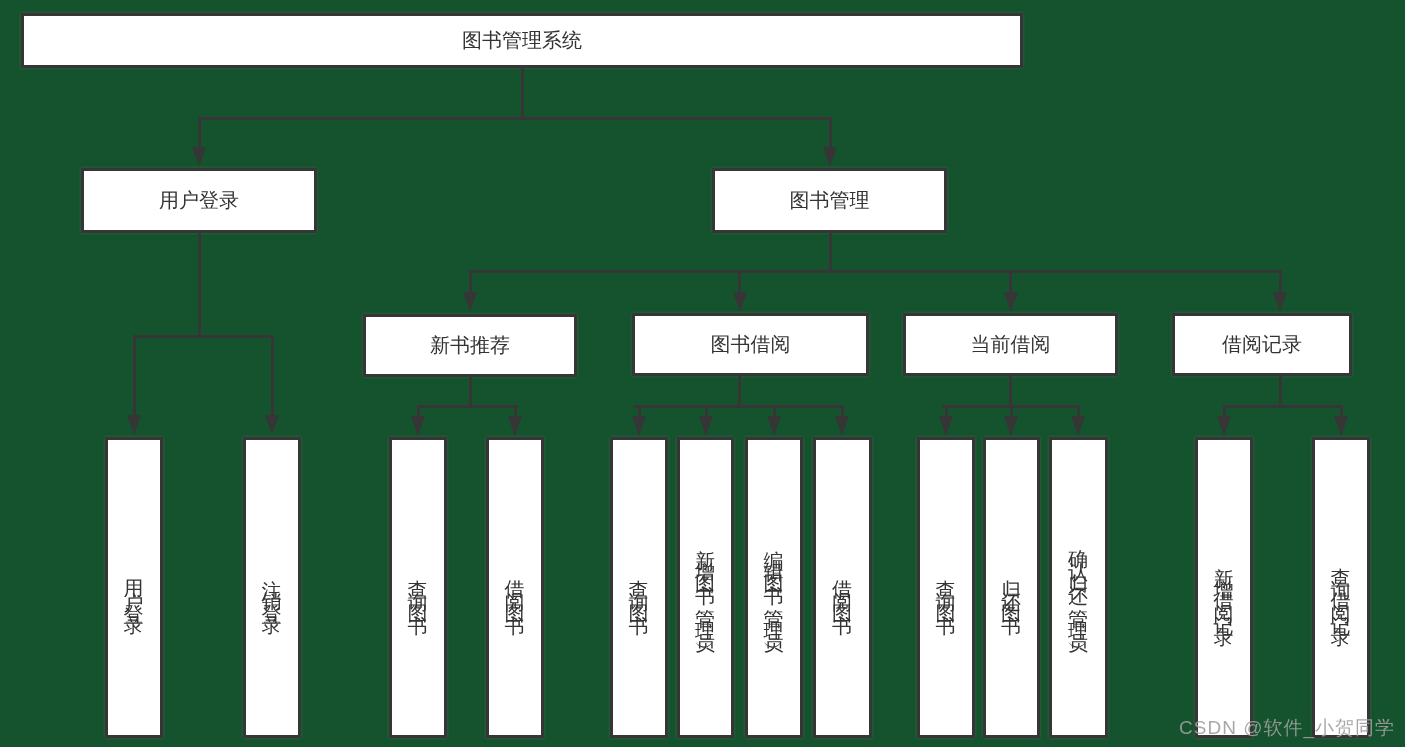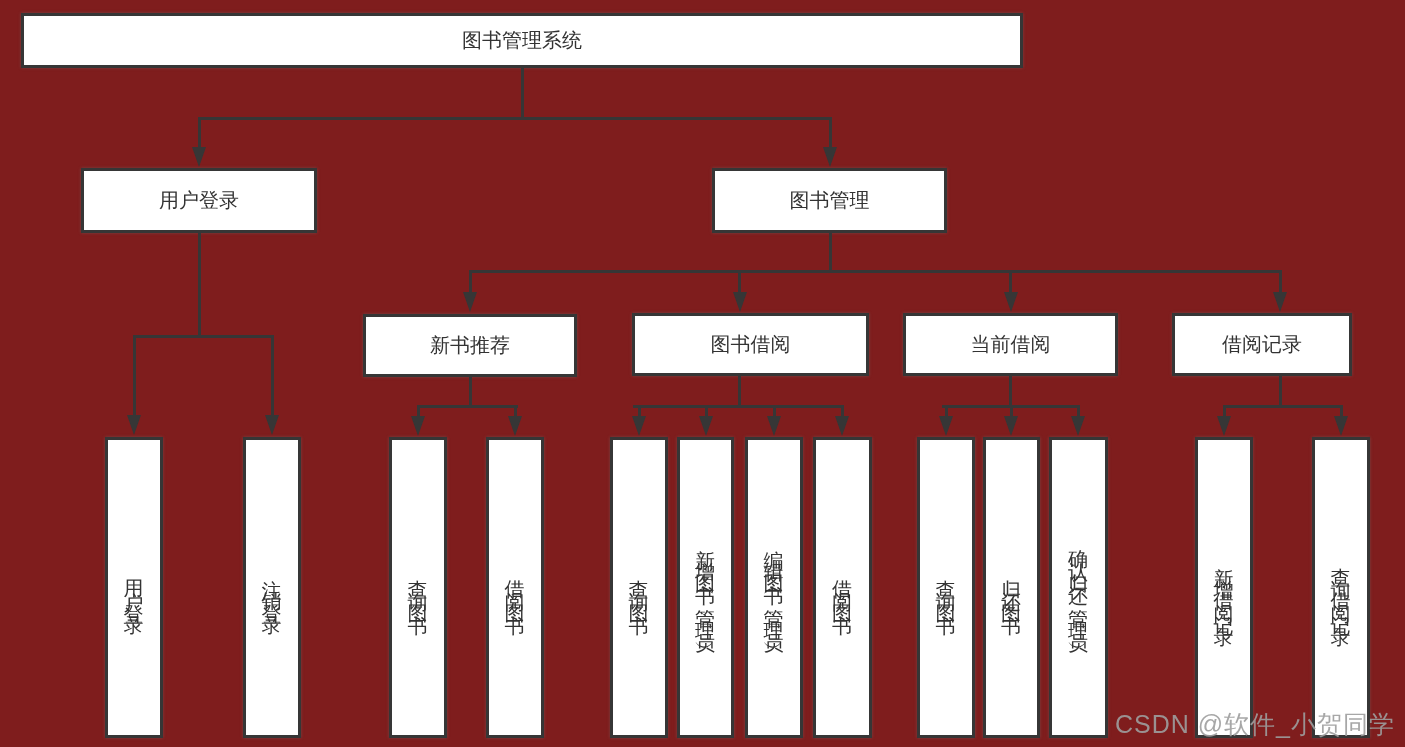--- a/index.html
+++ b/index.html
@@ -1,20 +1,20 @@
 <!DOCTYPE html>
 <html><head>
 <meta charset="utf-8">
 <style>
   html, body { margin: 0; padding: 0; background: #ffffff; }
   .canvas {
     position: relative;
     width: 1405px;
     height: 747px;
-    background: #7f1d1d;
+    background: #14532d;
     font-family: "Liberation Sans", sans-serif;
     overflow: hidden;
   }
   .node {
     position: absolute;
     background: #ffffff;
     border: 3px solid #363636;
     box-sizing: border-box;
     display: flex;
     align-items: center;
@@ -37,21 +37,21 @@
     position: absolute;
     width: 0; height: 0;
     border-left: 7px solid transparent;
     border-right: 7px solid transparent;
     border-top: 20px solid #363636;
   }
   .watermark {
     position: absolute;
     right: 10px;
     bottom: 6px;
-    font-size: 25px;
+    font-size: 19px;
     color: #9e9e9e;
     opacity: 0.9;
     z-index: 5;
     letter-spacing: 1px;
     white-space: nowrap;
   }
 </style>
 </head>
 <body>
 

